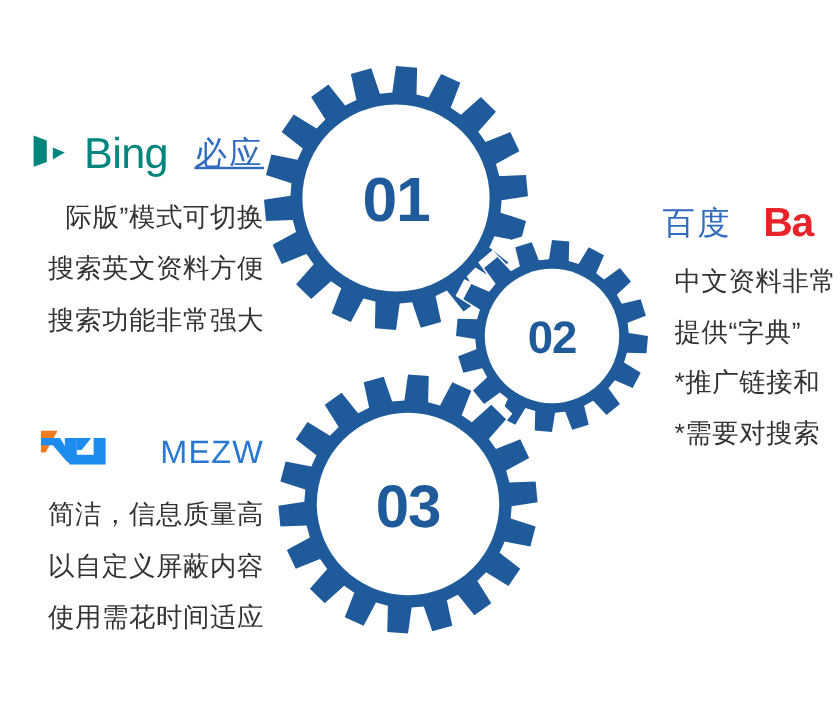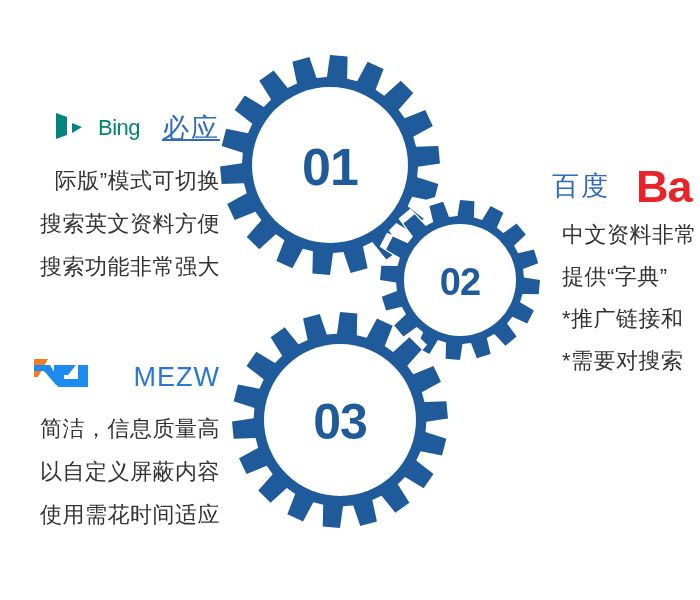--- a/index.html
+++ b/index.html
@@ -52,33 +52,33 @@
     justify-content: flex-start;
   }
 
   .brand-logo-mark {
     display: inline-block;
     position: relative;
     flex: none;
   }
 
   .brand-wordmark {
-    font-size: 22px;
+    font-size: 36px;
     white-space: nowrap;
     line-height: 1;
   }
   .brand-wordmark.bing {
     color: #00857d;
     font-weight: 400;
     letter-spacing: -0.5px;
   }
   .brand-wordmark.baidu-red {
     color: #e8232a;
     font-weight: bold;
-    font-size: 45px;
+    font-size: 34px;
     letter-spacing: -1px;
   }
   .brand-wordmark.mezw {
     color: #2878d0;
     font-size: 27px;
     letter-spacing: 1px;
   }
 
   .brand-cn {
     font-size: 27px;

